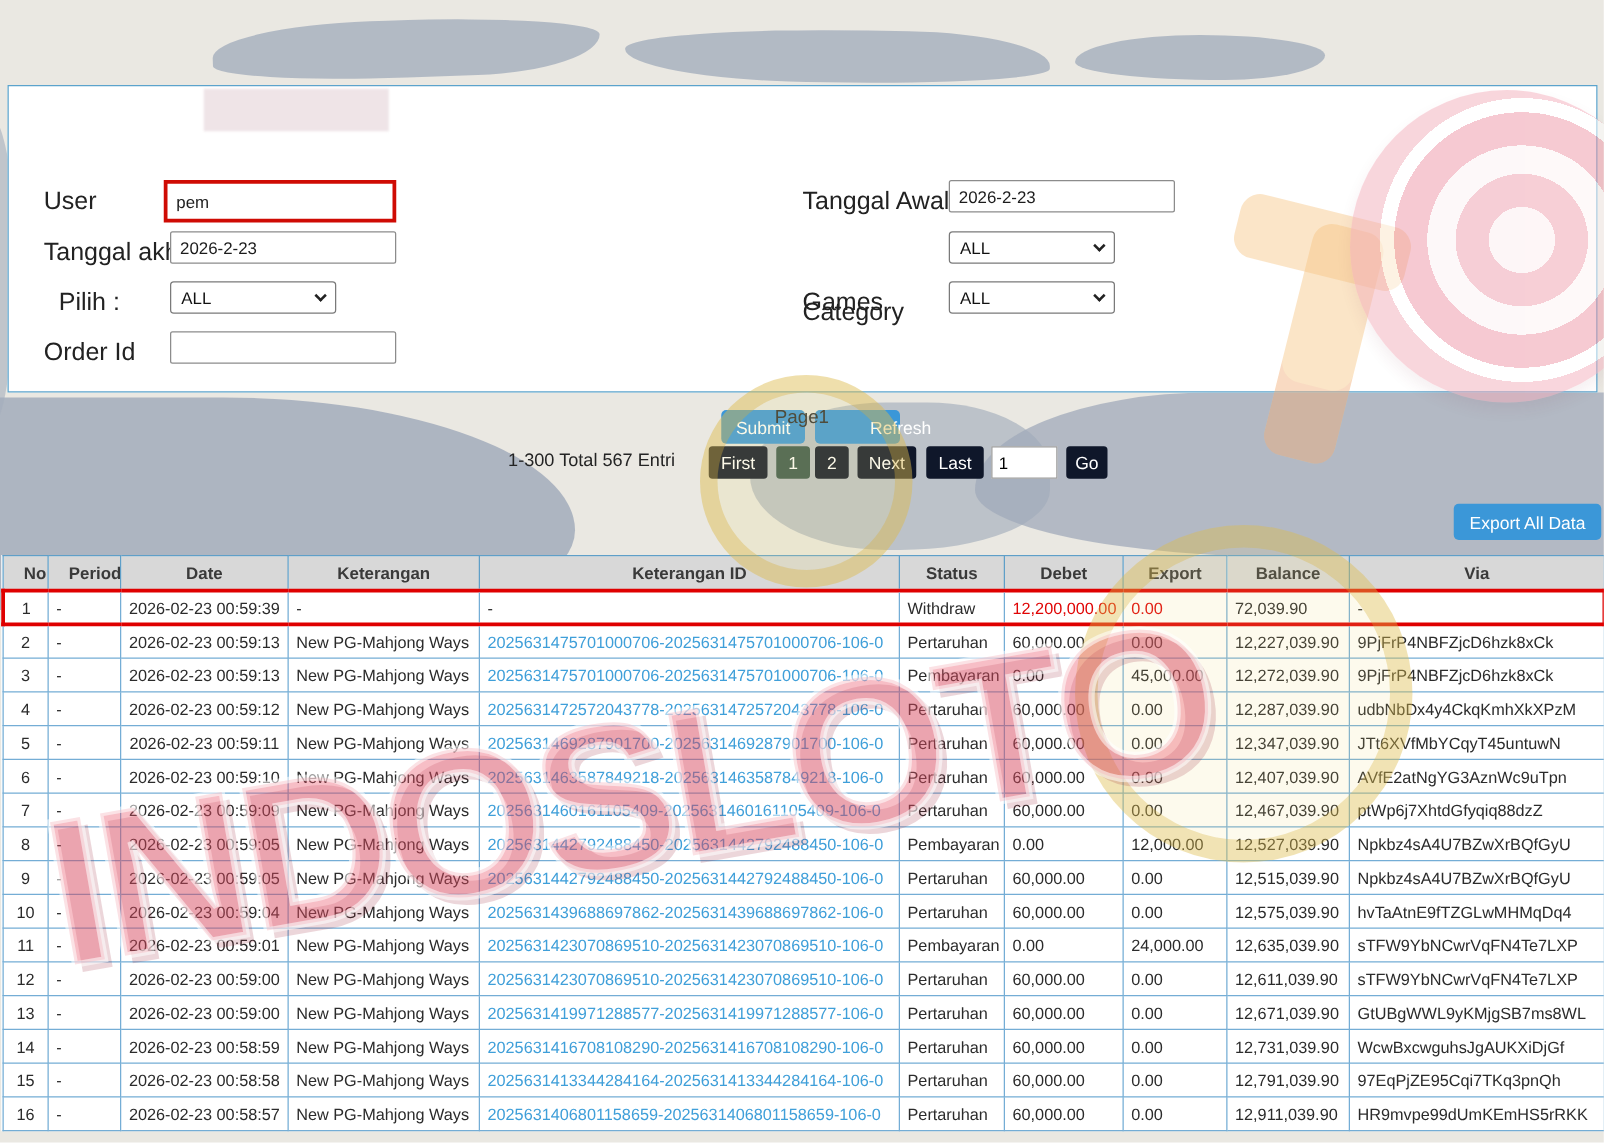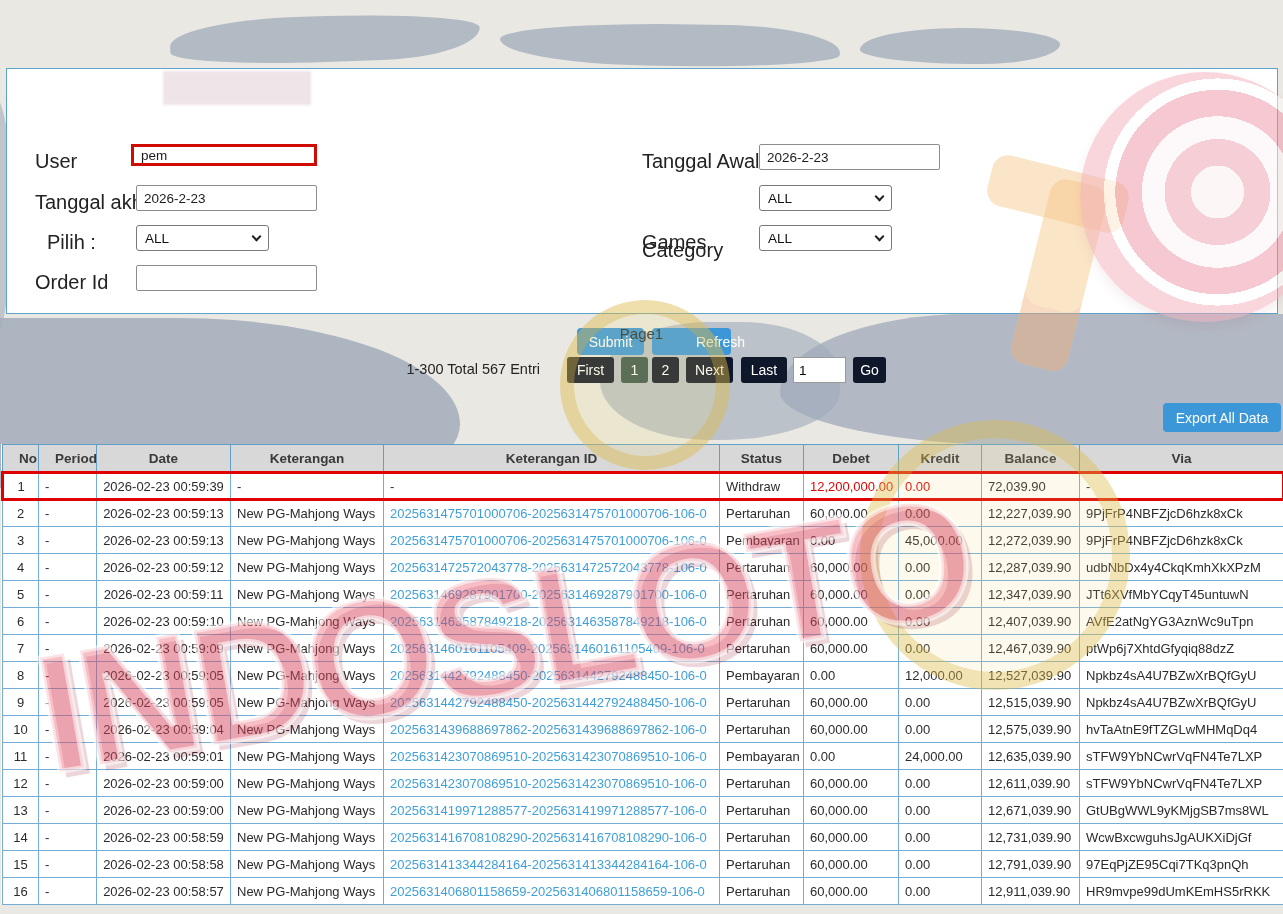--- a/index.html
+++ b/index.html
@@ -32,21 +32,21 @@
     background:#fff; display:flex; align-items:center; justify-content:space-between;
     font-size:13.5px; color:#111; padding:0 8px; cursor:default; }
   .caret { width:7px; height:7px; border-right:2px solid #222; border-bottom:2px solid #222;
     transform:rotate(45deg); margin-top:-3px; }
   .censor { position:absolute; left:156px; top:2px; width:148px; height:34px;
     background:rgba(225,205,212,.55); filter:blur(1px); backdrop-filter:blur(4px); z-index:3; }
 
   .btn { display:inline-block; background:#3b97d8; color:#fff; border:none; border-radius:4px;
     font-family:"Liberation Sans",sans-serif; font-size:14px; text-align:center; cursor:pointer; }
   .btn-submit { position:absolute; left:570px; top:259px; width:67px; height:27px; }
-  .btn-refresh { position:absolute; left:645px; top:259px; width:79px; height:27px;padding-left:44px; }
+  .btn-refresh { position:absolute; left:645px; top:259px; width:68px; height:27px;padding-left:44px; }
 
   
   .band { position:absolute; left:0; top:315px; width:1283px; height:129px; z-index:2;padding-left:21px; }
   .page-label { position:absolute; left:0; top:10px; width:100%; text-align:center; font-size:15px; color:#2c2c2c; }
   .summary { position:absolute; left:300px; top:46px; width:240px; text-align:right; font-size:14.5px; color:#242424; }
   .pgbtn { position:absolute; top:42px; height:26px; background:#0f172a; color:#fff; border:none; border-radius:3px;
     font-family:"Liberation Sans",sans-serif; font-size:14px; cursor:pointer; }
   .pg-first { left:567px; width:47px; }
   .pg-1 { left:621px; width:27px; background:#3a574c; }
   .pg-2 { left:652px; width:27px; }
@@ -98,21 +98,21 @@
   <div class="blob b2"></div>
   <div class="blob b3"></div>
   <div class="blob b4"></div>
   <div class="blob b5"></div>
   <div class="blob b6"></div>
   <div class="blob b7"></div>
 
 
   <div class="panel">
     <span class="fld-label" style="left:28px; top:81px;">User</span>
-    <input class="txt red-box" style="left: 124px; top: 75px; width: 186px; height: 22px;" value="pem">
+    <input class="txt red-box" style="left: 124px; top: 75px; width: 186px; height: 34px;" value="pem">
     <div class="censor"></div>
 
     <span class="fld-label" style="left:28px; top:122px;">Tanggal akhir</span>
     <input class="txt" style="left: 129px; top: 116px;" value="2026-2-23">
 
     <span class="fld-label" style="left:40px; top:162px;">Pilih :</span>
     <div class="sel" style="left:129px; top:156px;">
       <span>ALL</span>
       <span class="caret"></span>
     </div>
@@ -168,21 +168,21 @@
       </colgroup>
       <thead>
           <tr>
             <th>No</th>
             <th>Periode</th>
             <th>Date</th>
             <th>Keterangan</th>
             <th>Keterangan ID</th>
             <th>Status</th>
             <th>Debet</th>
-            <th>Kredit</th>
+            <th>Export</th>
             <th>Balance</th>
             <th>Via</th>
           </tr>
         </thead>
       <tbody>
           <tr class="hl">
             <td class="c">1</td>
             <td>-</td>
             <td class="c">2026-02-23 00:59:39</td>
             <td>-</td>

